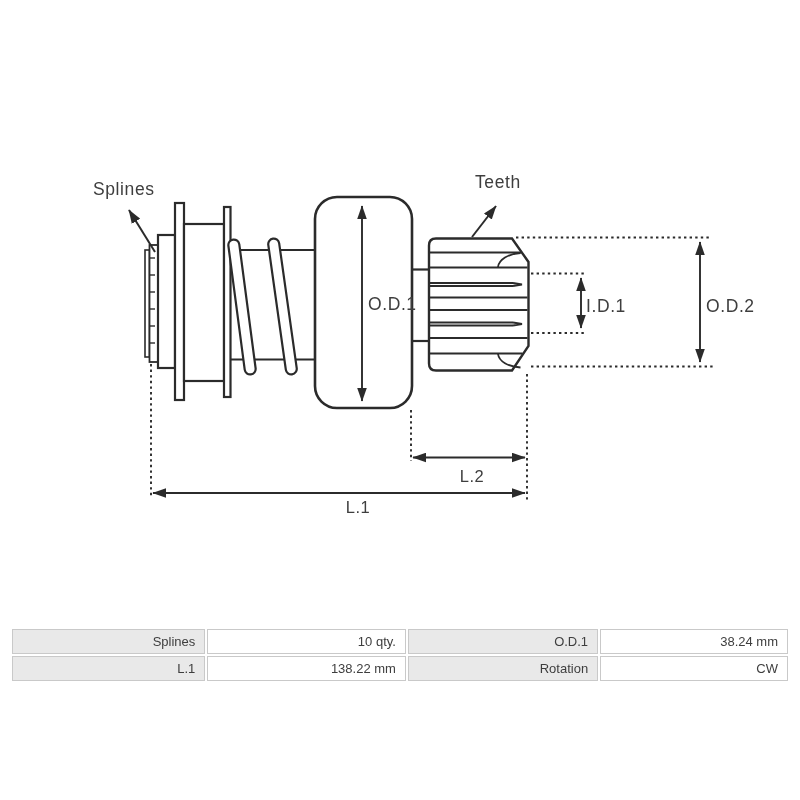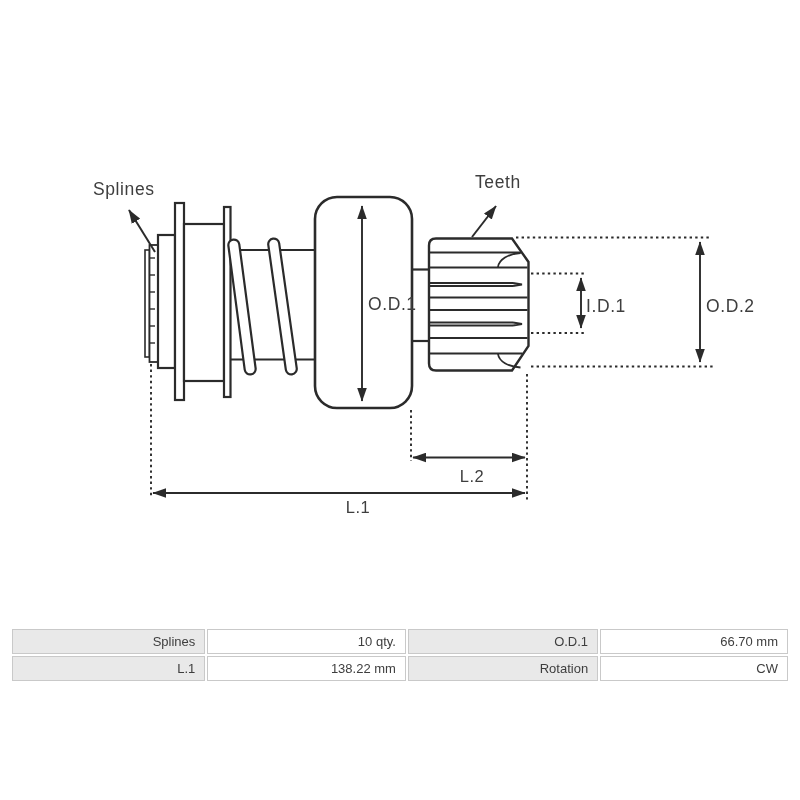--- a/index.html
+++ b/index.html
@@ -140,21 +140,21 @@
     <col style="width:25.1%">
       <col style="width:25.8%">
       <col style="width:24.7%">
       <col style="width:24.4%">
   </colgroup>
   <tbody>
     <tr>
       <td class="lbl">Splines</td>
       <td class="val">10 qty.</td>
       <td class="lbl">O.D.1</td>
-      <td class="val">66.70 mm</td>
+      <td class="val">38.24 mm</td>
     </tr>
     <tr>
       <td class="lbl">L.1</td>
       <td class="val">138.22 mm</td>
       <td class="lbl">Rotation</td>
       <td class="val">CW</td>
     </tr>
   </tbody>
 </table>
 

